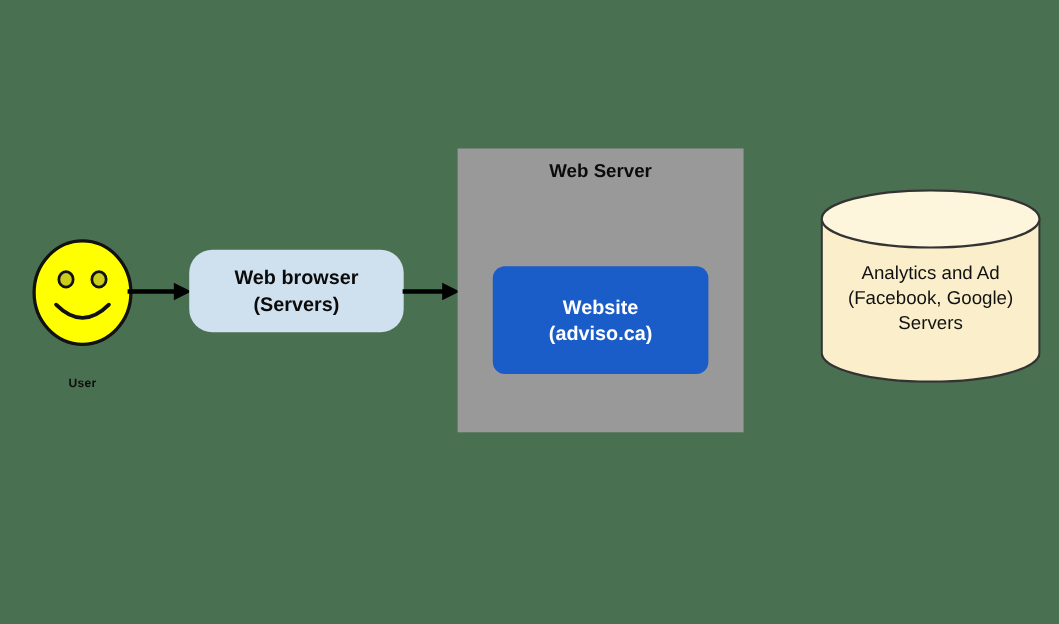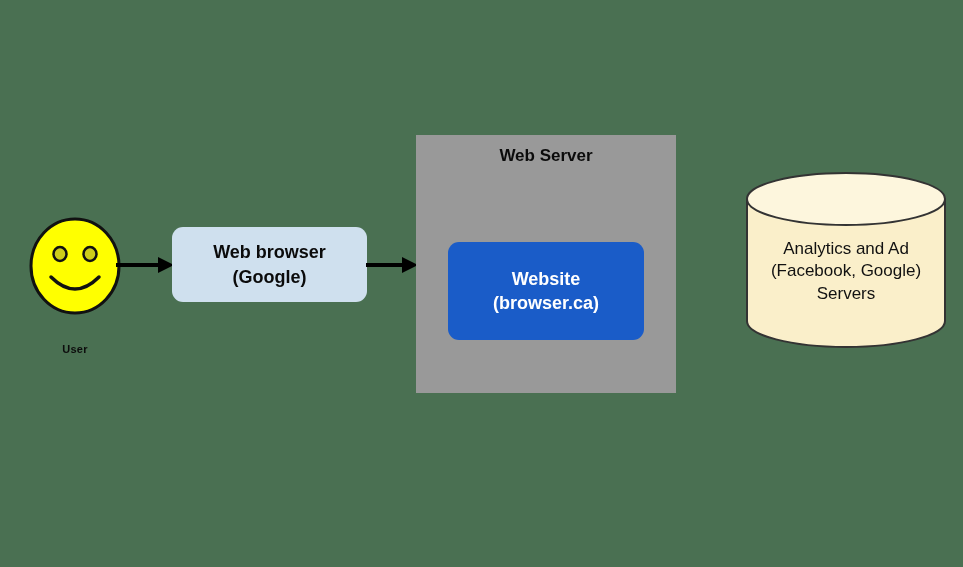--- a/index.html
+++ b/index.html
@@ -42,21 +42,21 @@
   #arrow-browser-server { left: 364px; top: 252px; }
 
   
   #browser-box {
     position: absolute;
     left: 172px;
     top: 227px;
     width: 195px;
     height: 75px;
     background: #cfe0ee;
-    border-radius: 11px;
+    border-radius: 21px;
     box-sizing: border-box;
     display: flex;
     align-items: center;
     justify-content: center;
   }
   #browser-box .node-text {
     color: #0b0b0b;
     font-size: 18px;
     font-weight: 700;
     line-height: 1.34;
@@ -139,36 +139,36 @@
   <div id="user-label">User</div>
 
   <svg id="arrow-user-browser" class="arrow-svg" width="62" height="26" viewBox="0 0 62 26" aria-hidden="true">
     <line x1="2" y1="13" x2="46" y2="13" stroke="#000000" stroke-width="4"></line>
     <polygon points="44,5 60,13 44,21" fill="#000000"></polygon>
   </svg>
 
   <div id="browser-box">
     <div class="node-text">
       <div>Web browser</div>
-      <div>(Google)</div>
+      <div>(Servers)</div>
     </div>
   </div>
 
   <svg id="arrow-browser-server" class="arrow-svg" width="56" height="26" viewBox="0 0 56 26" aria-hidden="true">
     <line x1="2" y1="13" x2="40" y2="13" stroke="#000000" stroke-width="4"></line>
     <polygon points="38,5 54,13 38,21" fill="#000000"></polygon>
   </svg>
 
   <div id="web-server-box">
     <div id="web-server-title">Web Server</div>
 
     <div id="website-box">
       <div class="node-text">
         <div>Website</div>
-        <div>(browser.ca)</div>
+        <div>(adviso.ca)</div>
       </div>
     </div>
   </div>
 
   <svg id="db-cylinder" viewBox="0 0 200 176" width="200" height="176" aria-hidden="true">
     <path d="M 1 27 L 1 149 A 99 26 0 0 0 199 149 L 199 27 Z" fill="#faefca" stroke="#333333" stroke-width="2"></path>
     <ellipse cx="100" cy="27" rx="99" ry="26" fill="#fdf6dd" stroke="#333333" stroke-width="2"></ellipse>
   </svg>
   <div id="db-label">
     <div>Analytics and Ad</div>

